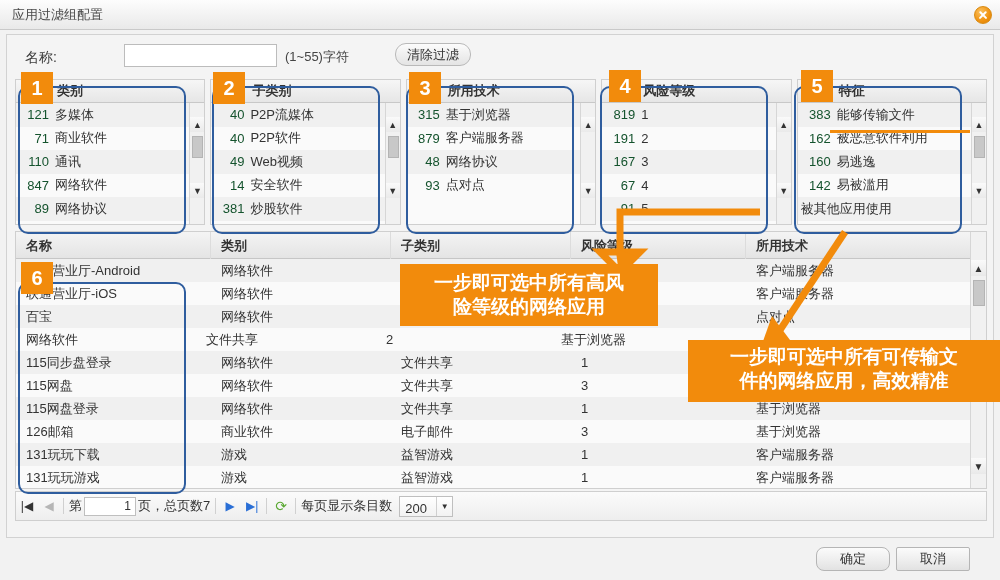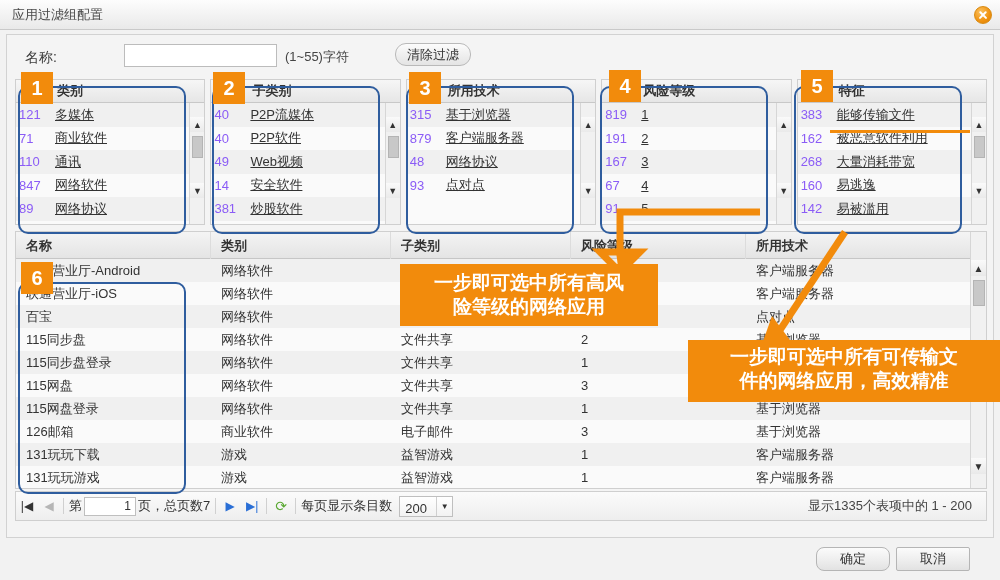--- a/index.html
+++ b/index.html
@@ -73,22 +73,22 @@
     font-size: 13px; font-weight: bold; color: #333;
     display: flex; align-items: center; padding-left: 41px;
   }
   .flist-body { position: relative; flex: 1 1 auto; overflow: hidden; background: #fafafa; }
   .frow {
     display: flex; align-items: center; height: 23.5px;
     font-size: 13px; color: #333; padding-left: 3px;
   }
   .frow:nth-child(odd)  { background: #f0f0f0; }
   .frow:nth-child(even) { background: #fafafa; }
-  .fcount { width: 36px; padding-right: 6px; color: #8b5cf6; }
-  .fname  { color: #333; text-decoration: underline; }
+  .fcount { width: 36px; text-align: right; padding-right: 6px; color: #14532d; }
+  .fname  { color: #333; }
 
   
   .fscroll {
     position: absolute; right: 0; top: 0; width: 15px; height: 100%;
     background: #f1f1f1; border-left: 1px solid #d6d6d6;
   }
   .fs-up, .fs-dn {
     position: absolute; left: 0; width: 14px; height: 15px;
     background: linear-gradient(to bottom,#fafafa,#eaeaea);
     display: flex; align-items: center; justify-content: center;
@@ -352,24 +352,20 @@
         <div class="flist-body">
           <div class="frow">
               <span class="fcount">383</span>
               <span class="fname">能够传输文件</span>
             </div>
           <div class="frow">
               <span class="fcount">162</span>
               <span class="fname">被恶意软件利用</span>
             </div>
           <div class="frow">
-              <span class="fcount">268</span>
-              <span class="fname">大量消耗带宽</span>
-            </div>
-          <div class="frow">
               <span class="fcount">160</span>
               <span class="fname">易逃逸</span>
             </div>
           <div class="frow">
               <span class="fcount">142</span>
               <span class="fname">易被滥用</span>
             </div>
           <div class="frow">
               <span class="fname">被其他应用使用</span>
             </div>
@@ -406,21 +402,20 @@
           <div class="td c-tech">客户端服务器</div>
         </div>
         <div class="trow">
           <div class="td c-name">百宝</div>
           <div class="td c-cat">网络软件</div>
           <div class="td c-sub">P2P软件</div>
           <div class="td c-risk">5</div>
           <div class="td c-tech">点对点</div>
         </div>
         <div class="trow">
-          <div class="td c-name">115同步盘</div>
           <div class="td c-cat">网络软件</div>
           <div class="td c-sub">文件共享</div>
           <div class="td c-risk">2</div>
           <div class="td c-tech">基于浏览器</div>
         </div>
         <div class="trow">
           <div class="td c-name">115同步盘登录</div>
           <div class="td c-cat">网络软件</div>
           <div class="td c-sub">文件共享</div>
           <div class="td c-risk">1</div>
@@ -480,21 +475,20 @@
       <div class="pg-ico" style="color:#2a6fd6;">▶</div>
       <div class="pg-ico" style="color:#2a6fd6;">▶|</div>
       <div class="pg-sep"></div>
       <div class="pg-ico refresh-ico">⟳</div>
       <div class="pg-sep"></div>
       <span class="pg-text">每页显示条目数</span>
       <div class="pg-select">
         <span class="val">200</span>
         <span class="arw">▼</span>
       </div>
-      <div class="pg-right">显示1335个表项中的 1 - 200</div>
     </div>
   </div>
 
   <div class="footer">
     <div class="fbtn ok">确定</div>
     <div class="fbtn cancel">取消</div>
   </div>
 
   <div class="hl" style="left:18px;  top:86px;  width:168px; height:148px;"></div>
   <div class="hl" style="left:212px; top:86px;  width:168px; height:148px;"></div>

